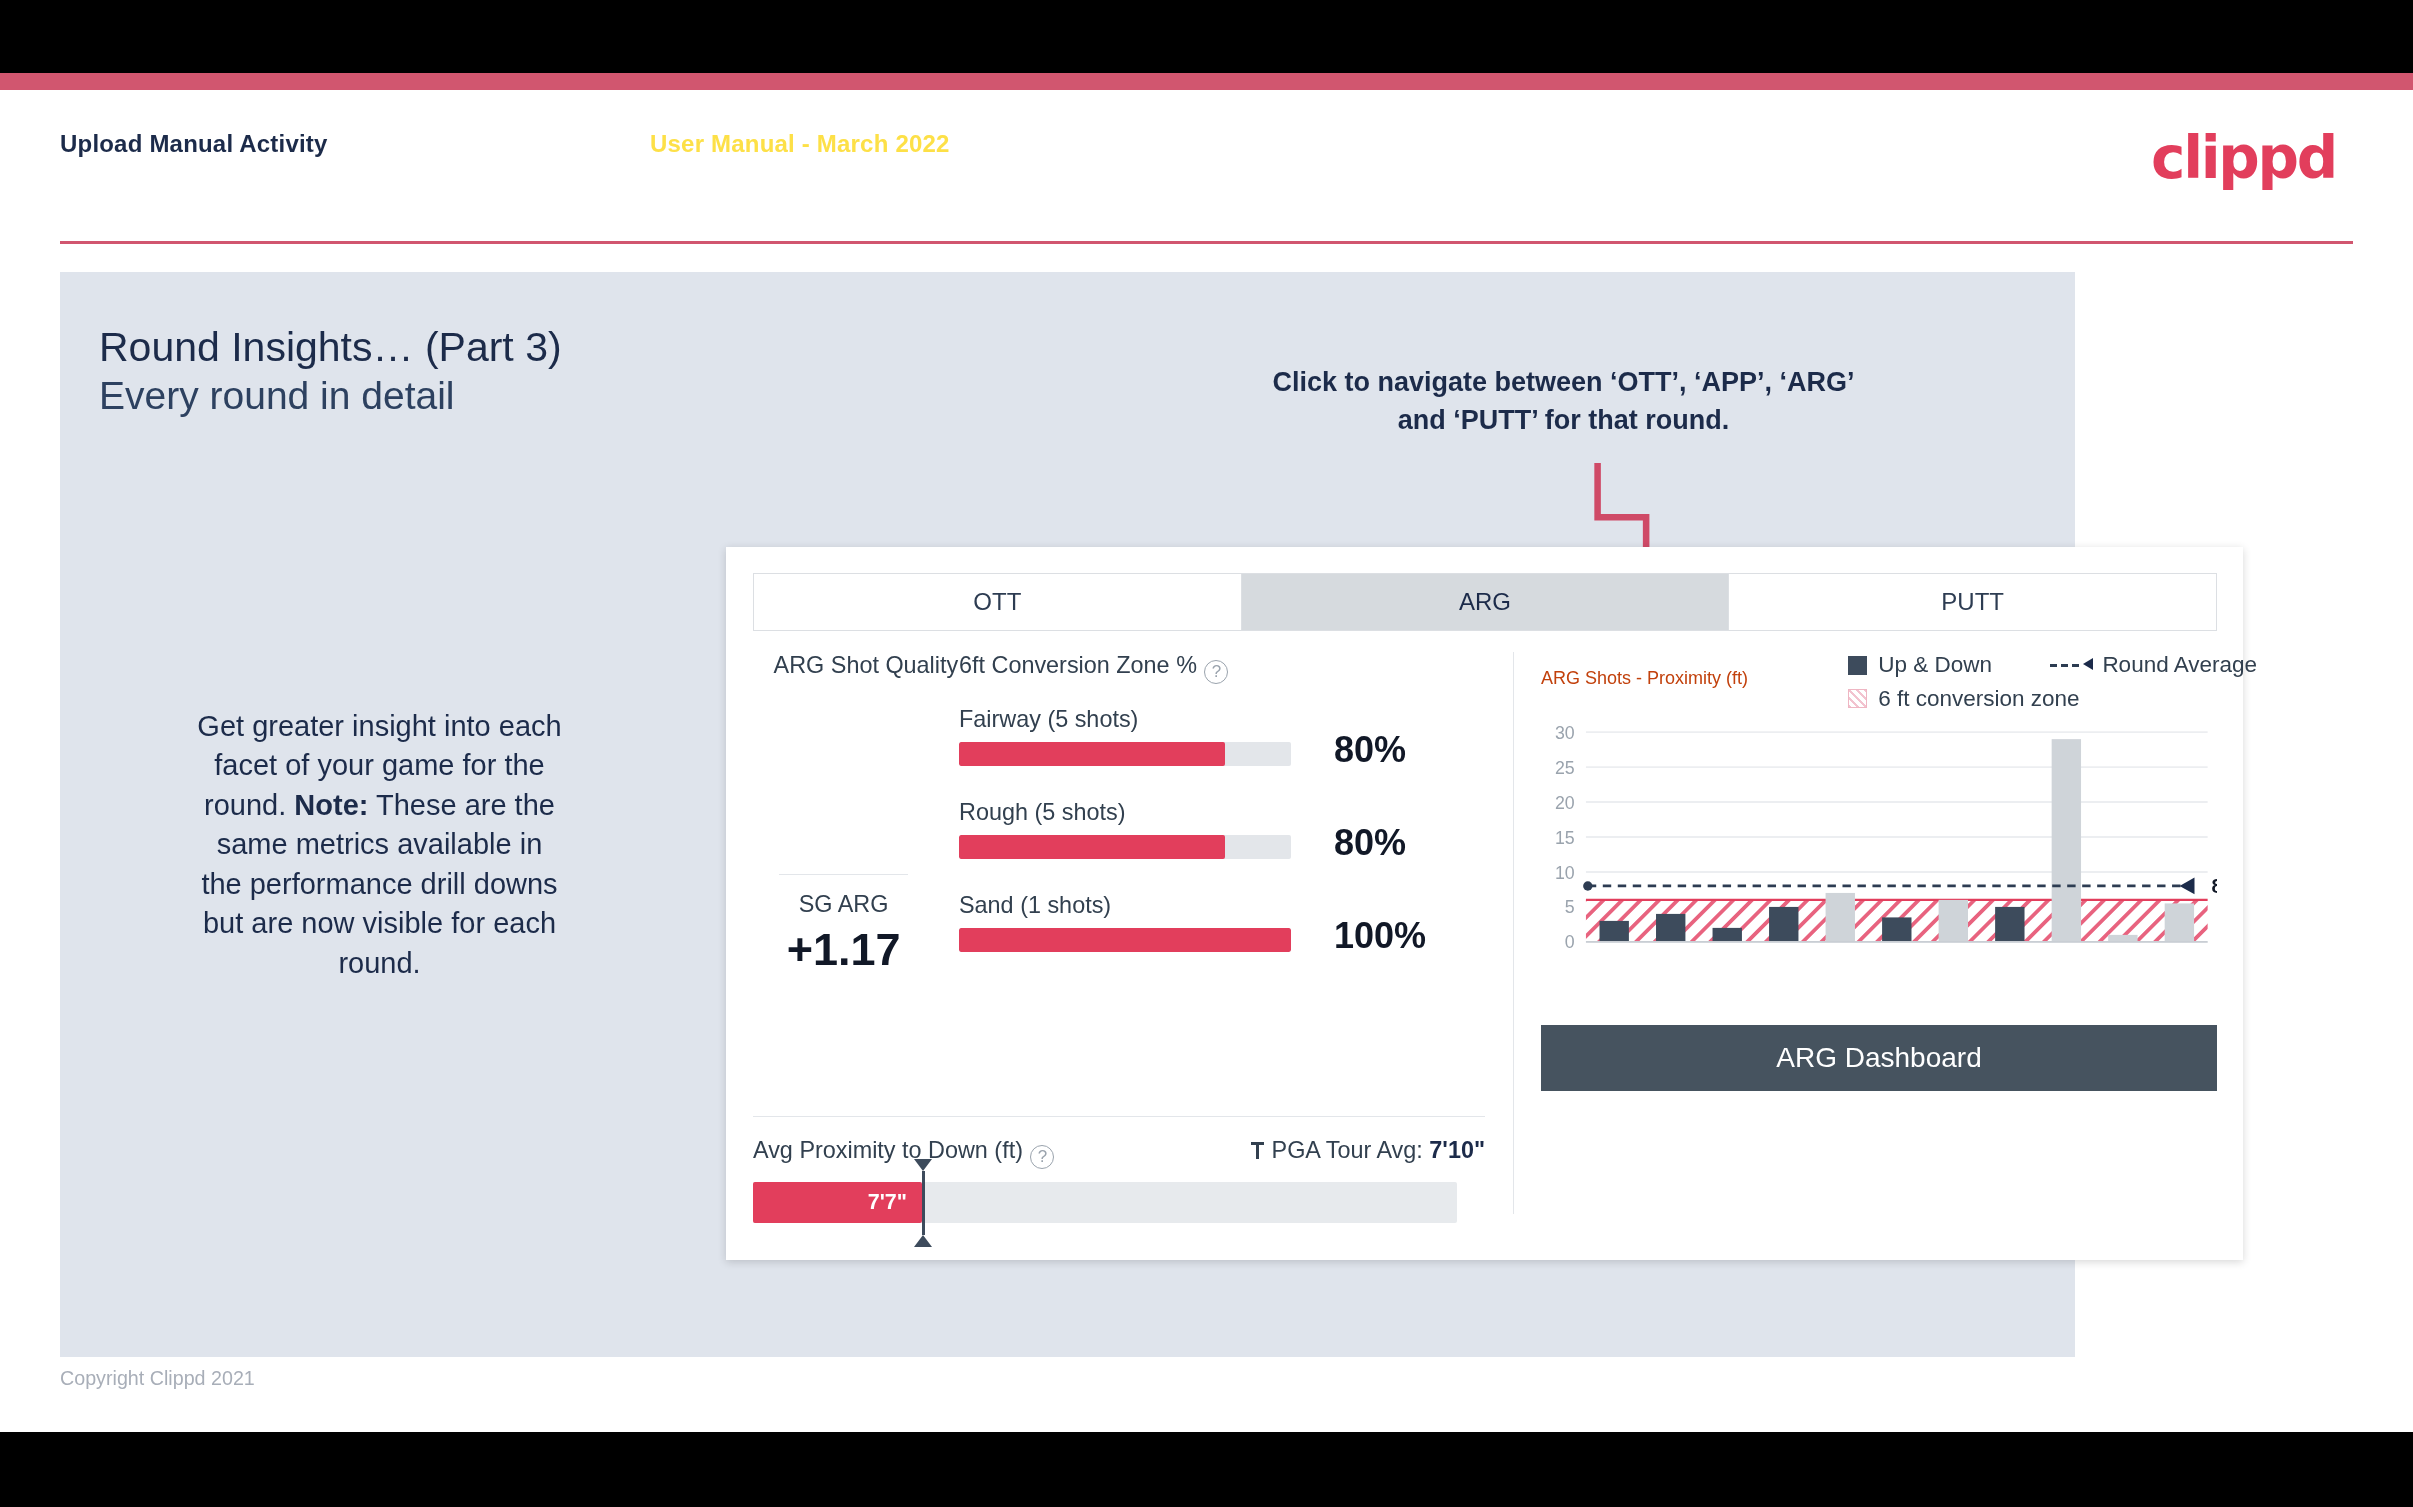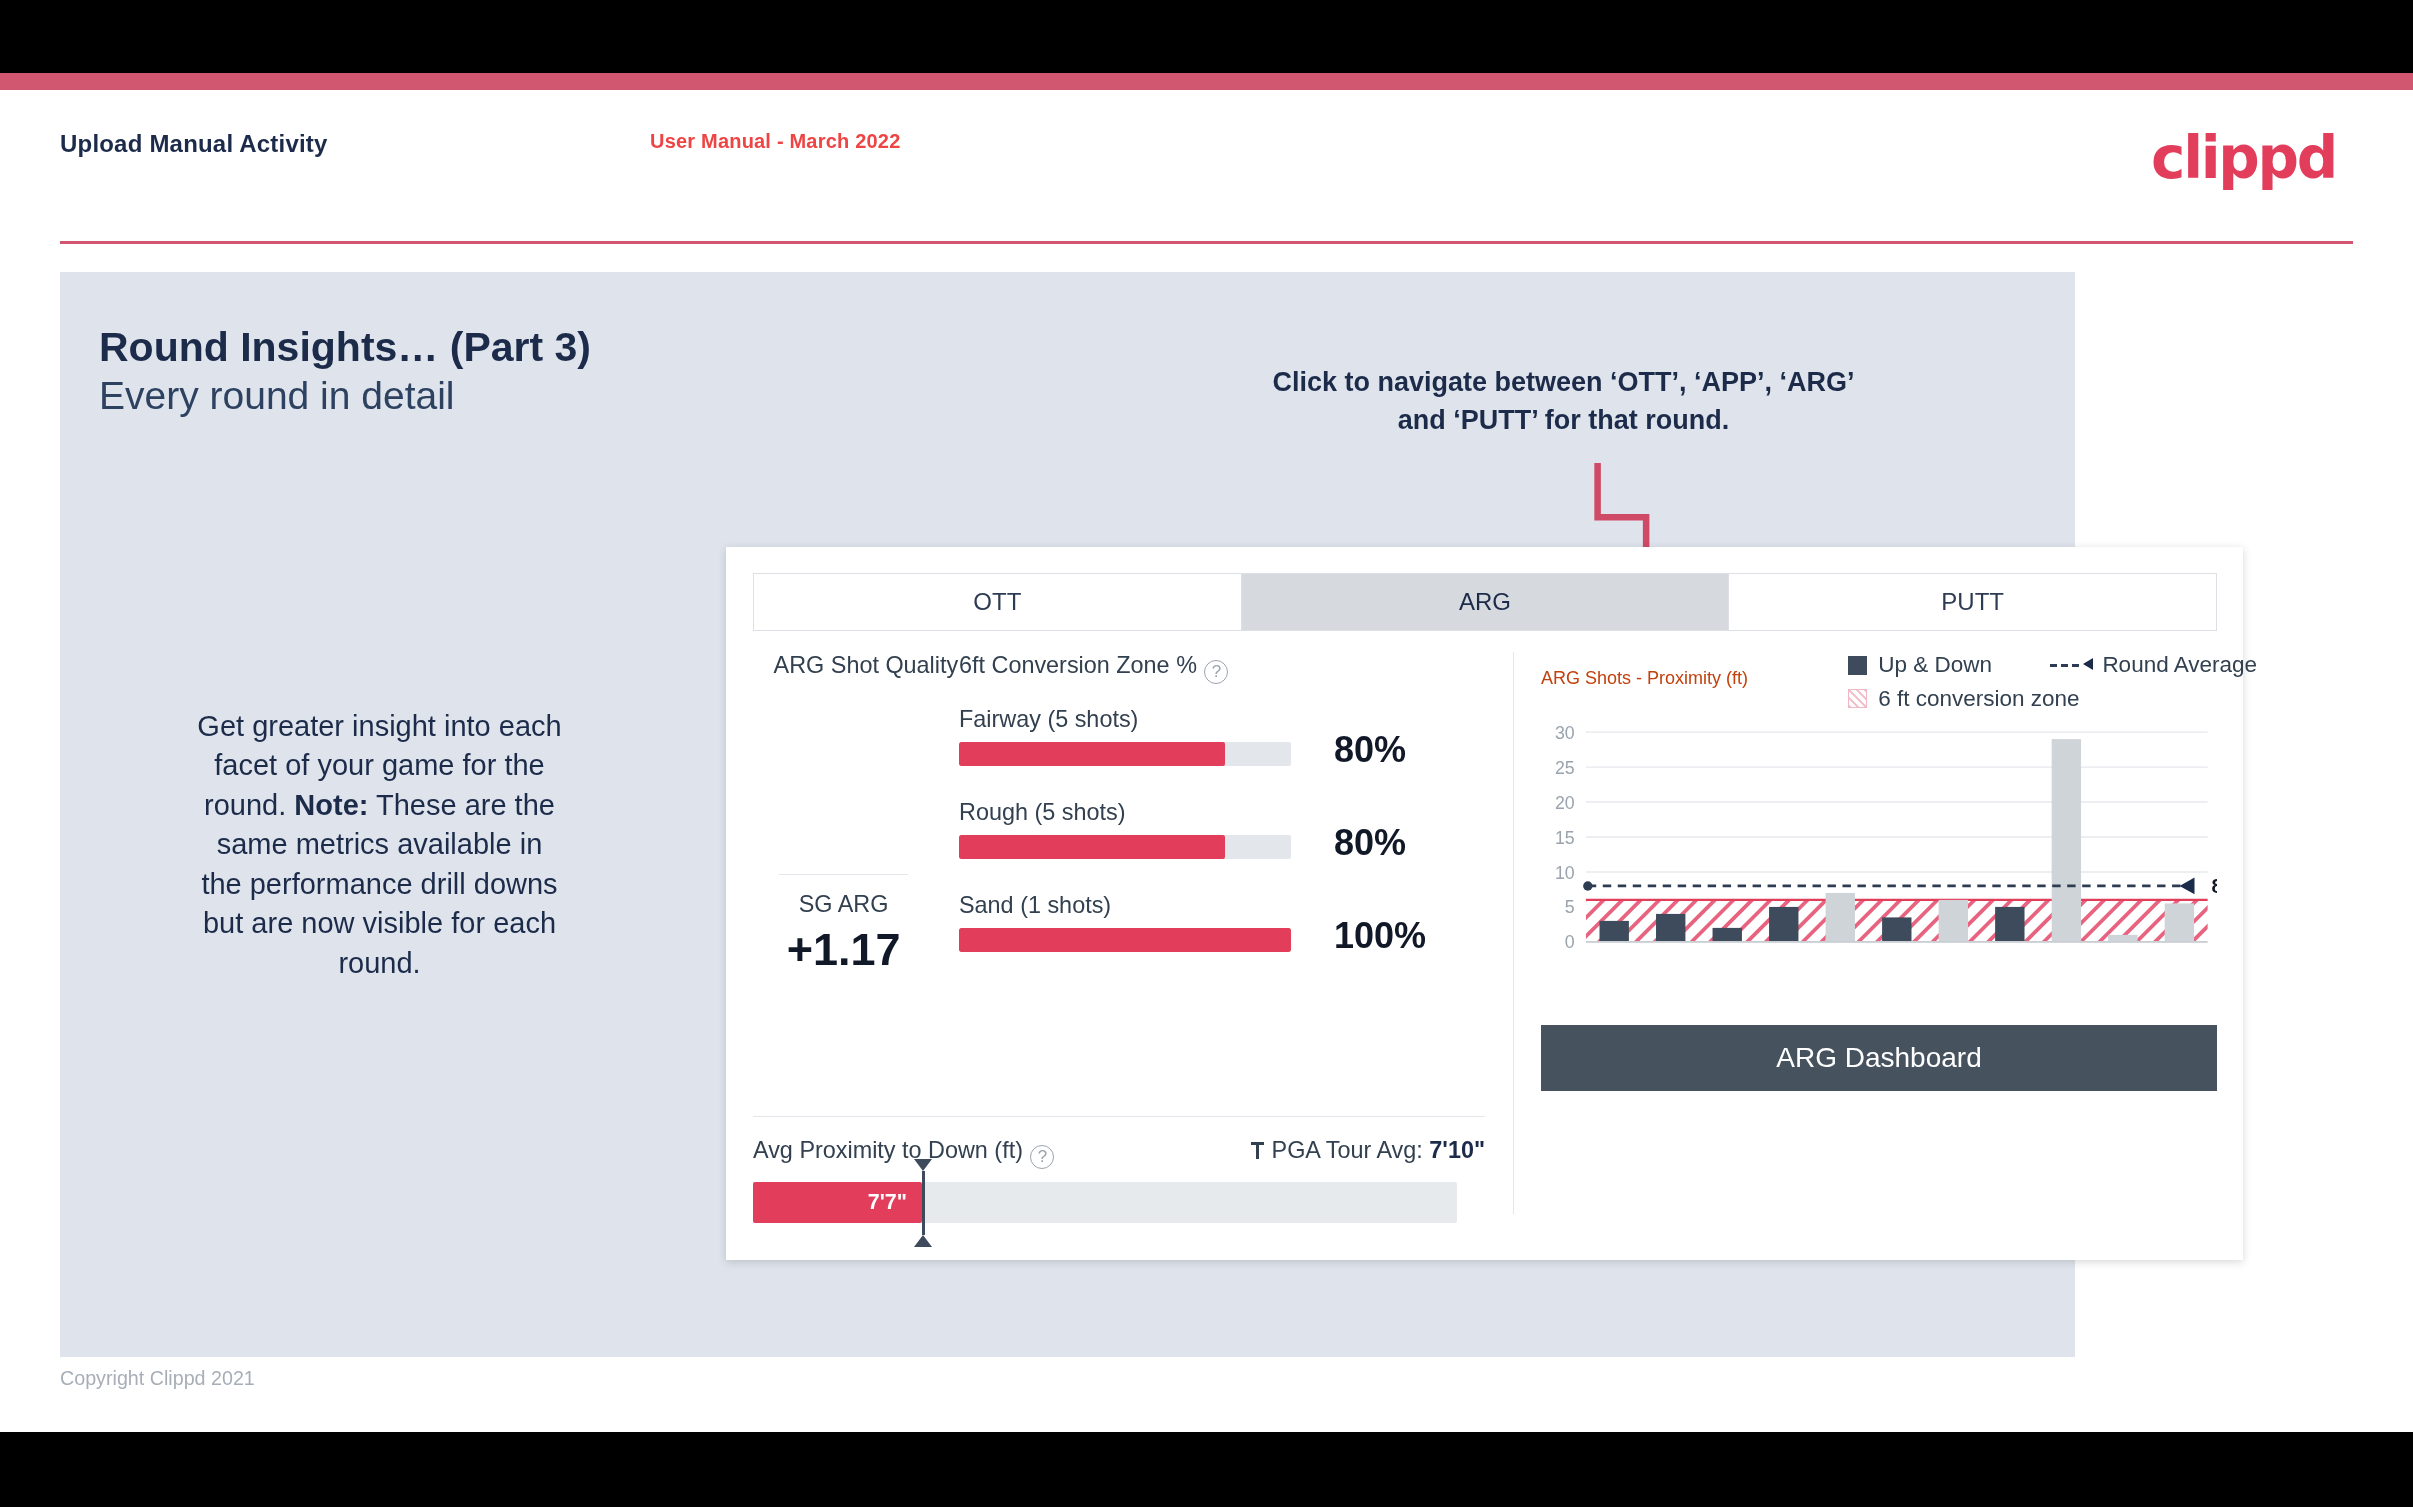--- a/index.html
+++ b/index.html
@@ -37,42 +37,42 @@
     background: #ffffff;
   }
   
   .hdr-left {
     position: absolute; left: 60px; top: 130px;
     font-size: 24px; font-weight: bold; color: #1c2b4a;
     letter-spacing: 0.2px;
   }
   .hdr-mid {
     position: absolute; left: 650px; top: 130px;
-    font-size: 20px; font-weight: bold; color: #ef4444;
+    font-size: 24px; font-weight: bold; color: #fde047;
     letter-spacing: 0.2px;
     text-align: center;
   }
   .logo {
     position: absolute; right: 77px; top: 129px;
     font-size: 58px; font-weight: bold; color: #e23e5c;
     letter-spacing: -2.3px; line-height: 1;
     font-family: "DejaVu Sans", sans-serif;
   }
   .hdr-rule {
     position: absolute; left: 60px; top: 241px; width: 2293px; height: 2.8px;
     background: #d1566f;
   }
   
   .panel {
     position: absolute; left: 60px; top: 272px; width: 2015px; height: 1085px;
     background: #dfe4ec;
   }
   .page-title {
     position: absolute; left: 99px; top: 326px;
-    font-size: 41px; font-weight: bold; color: #1c2b4a; line-height: 1.06;
+    font-size: 41px; font-weight: normal; color: #1c2b4a; line-height: 1.06;
   }
   .page-sub {
     position: absolute; left: 99px; top: 375px;
     font-size: 39px; font-weight: normal; color: #2d4160; line-height: 1.1;
   }
   
   .callout {
     position: absolute; left: 1264px; top: 363px; width: 599px;
     text-align: center; font-size: 27px; font-weight: bold;
     color: #1c2b4a; line-height: 1.42;

